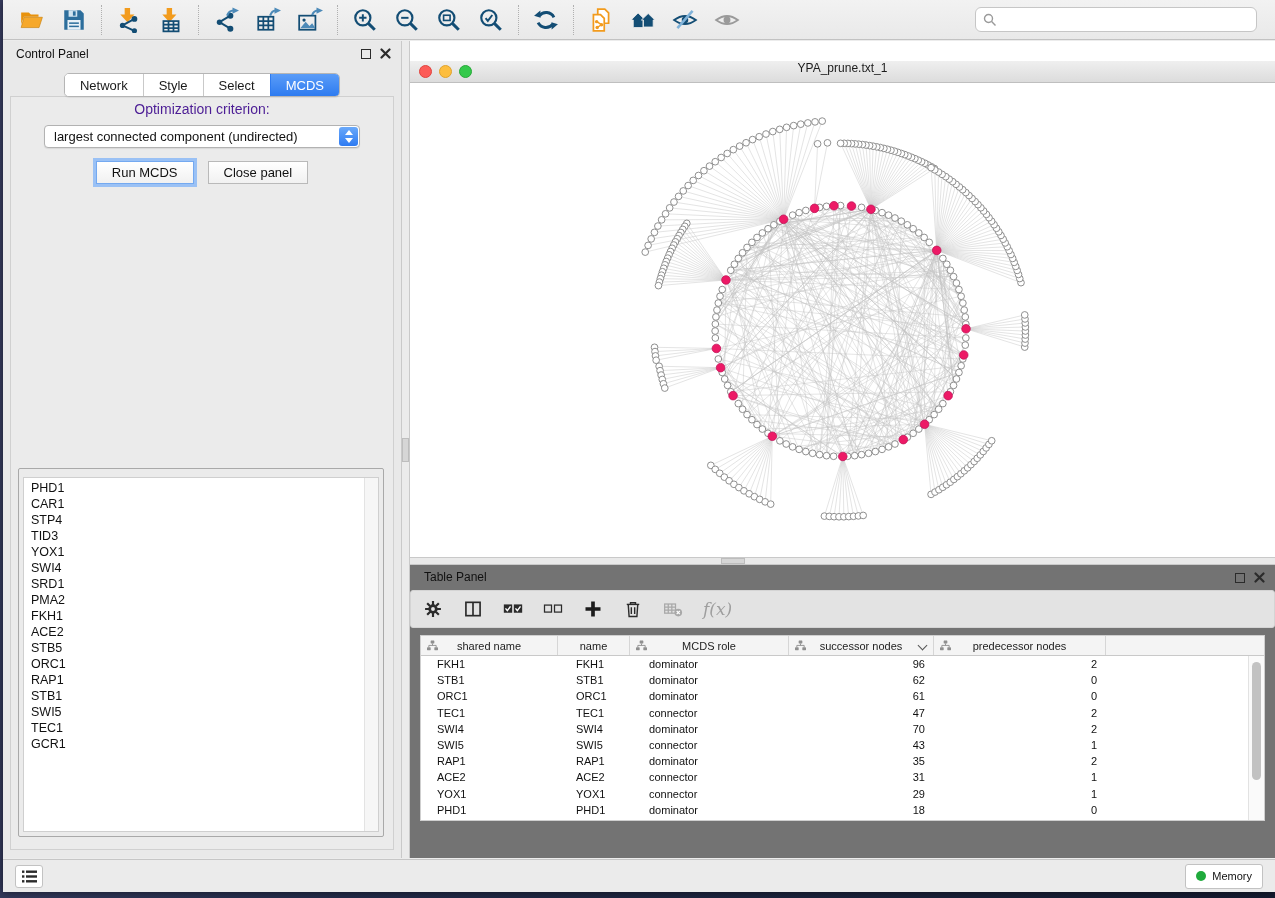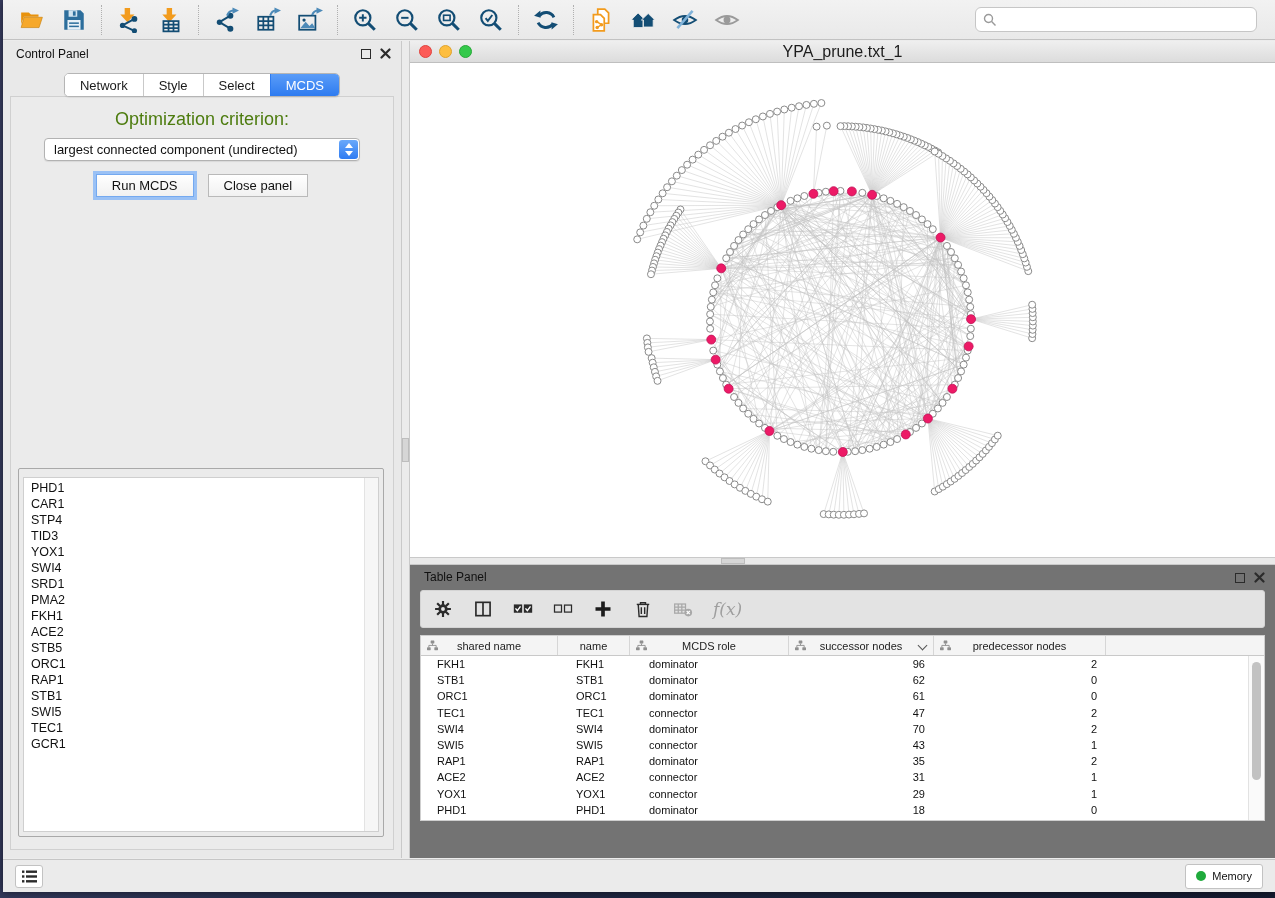--- a/index.html
+++ b/index.html
@@ -31,55 +31,55 @@
   .cp-title{height:26px;display:flex;align-items:center;padding-left:13px;font-size:12px;color:#111;}
   .panel-ctrl{position:absolute;right:10px;top:7px;display:flex;gap:9px;align-items:center;}
   .pc-float{width:10px;height:10px;border:1.6px solid #2b2b2b;box-sizing:border-box;}
   .pc-close{width:11px;height:11px;}
   .cp-tabs{position:absolute;left:0;right:0;top:32px;display:flex;justify-content:center;z-index:2;}
   .seg{display:inline-flex;border:1px solid #b5b5b5;border-radius:5px;background:#fff;overflow:hidden;height:22px;box-shadow:0 1px 1px rgba(0,0,0,.07);}
   .seg-tab{padding:0 15px;font-size:13px;display:flex;align-items:center;border-left:1px solid #c9c9c9;color:#1a1a1a;background:#fff;cursor:default;}
   .seg-tab:first-child{border-left:none;}
   .seg-tab.active{background:linear-gradient(#5a9cf8,#2e7bf0);color:#fff;border-left-color:#2e7bf0;}
   .cp-inner{position:absolute;top:55px;left:7px;right:7px;bottom:8px;border:1px solid #d0d0d0;background:#ebebeb;}
-  .opt-label{margin-top:12px;text-align:center;font-size:18px;color:#4d7c0f;}
+  .opt-label{margin-top:4px;text-align:center;font-size:14px;color:#4c1d95;}
   .dropdown{margin:8px auto 0;width:316px;height:23px;background:#fff;border:1px solid #b2b2b2;border-radius:4px;position:relative;
        font-size:13px;display:flex;align-items:center;padding-left:9px;box-sizing:border-box;color:#111;box-shadow:0 1px 1px rgba(0,0,0,.08);}
   .dd-stepper{position:absolute;right:1px;top:1px;bottom:1px;width:19px;border-radius:3px;
        background:linear-gradient(#6aa9fa,#2e7bf2);display:flex;flex-direction:column;align-items:center;justify-content:center;gap:3px;}
   .dd-up{width:0;height:0;border-left:4px solid transparent;border-right:4px solid transparent;border-bottom:5px solid #fff;}
   .dd-down{width:0;height:0;border-left:4px solid transparent;border-right:4px solid transparent;border-top:5px solid #fff;}
   .btn-row{display:flex;justify-content:center;gap:14px;margin-top:13px;}
   .mac-btn{height:23px;padding:0 15px;background:linear-gradient(#ffffff,#f1f1f1);border:1px solid #b9b9b9;border-radius:0;font-size:13px;color:#111;cursor:default;}
   .mac-btn.focus{box-shadow:0 0 0 3px rgba(110,170,250,.65);border-color:#74a9f0;}
   .groupbox{position:absolute;left:7px;right:9px;top:371px;bottom:12px;border:1px solid #a9a9a9;border-radius:2px;}
   .gb-legend{position:absolute;top:-8px;left:8px;background:#ebebeb;padding:0 4px;font-size:12.5px;color:#a16207;margin-top:30px;}
   .cp-list{position:absolute;top:8px;left:4px;right:4px;bottom:4px;background:#fff;border:1px solid #cfcfcf;overflow:hidden;}
   .cp-list-scroll{position:absolute;top:0;right:0;bottom:0;width:13px;background:#f6f6f6;border-left:1px solid #e3e3e3;}
   .list-item{font-size:12.5px;line-height:16px;padding-left:7px;color:#111;}
 
   
   .right-col{flex:1;display:flex;flex-direction:column;min-width:0;}
   .network-frame{height:516px;flex:none;display:flex;flex-direction:column;background:#fff;}
   .net-titlebar{height:21px;flex:none;background:linear-gradient(#efefef,#dcdcdc);border-bottom:1px solid #bfbfbf;
-       position:relative;display:flex;align-items:center;justify-content:center;font-size:16px;color:#1c1c1c;}
+       position:relative;display:flex;align-items:flex-start;justify-content:center;font-size:12px;color:#1c1c1c;margin-top:20px;}
   .traffic{position:absolute;left:9px;top:4px;display:flex;gap:7px;}
   .light{width:13px;height:13px;border-radius:50%;box-sizing:border-box;}
   .light.red{background:#fc5b57;border:1px solid #e0433e;}
   .light.yellow{background:#fdbe3f;border:1px solid #e0a32c;}
   .light.green{background:#34c94b;border:1px solid #27a838;}
   .net-canvas{flex:1;position:relative;background:#fff;}
   .net-canvas svg{position:absolute;inset:0;width:100%;height:100%;}
   .h-divider{height:6px;flex:none;background:#e9e9e9;border-top:1px solid #c9c9c9;border-bottom:1px solid #c9c9c9;position:relative;}
   .h-divider .grip{position:absolute;left:36%;top:0;bottom:0;width:24px;background:#d6d6d6;border:1px solid #bdbdbd;box-sizing:border-box;}
 
   
   .table-panel{flex:1;background:#737373;position:relative;display:flex;flex-direction:column;min-height:0;}
   .tp-header{height:24px;flex:none;display:flex;align-items:center;padding-left:14px;font-size:12px;color:#111;position:relative;}
-  .tp-toolbar{height:38px;flex:none;margin:1px 10px 0;background:#e3e3e3;border:1px solid #d4d4d4;border-radius:3px;
+  .tp-toolbar{height:38px;flex:none;margin:1px 0 0;background:#e3e3e3;border:1px solid #d4d4d4;border-radius:3px;
        display:flex;align-items:center;padding:0 12px;gap:20px;box-sizing:border-box;}
   .tt-btn{background:none;border:none;padding:0;display:flex;align-items:center;cursor:default;}
   .tt-btn svg{width:20px;height:20px;}
   .fx{font-family:"DejaVu Serif","Liberation Serif",serif;font-style:italic;color:#9e9e9e;font-size:17px;}
   .table-wrap{margin:7px 10px 0;background:#fff;border:1px solid #cfcfcf;position:relative;height:186px;flex:none;box-sizing:border-box;}
   .t-header{height:20px;background:#f4f4f4;border-bottom:1px solid #c9c9c9;display:flex;font-size:11px;color:#222;box-sizing:border-box;}
   .th-cell{position:relative;border-right:1px solid #d6d6d6;display:flex;align-items:center;justify-content:center;flex:none;box-sizing:border-box;}
   .th-cell.filler{flex:1;border-right:none;}
   .th-icon{position:absolute;left:6px;top:4px;width:11px;height:11px;}
   .sort-chev{position:absolute;right:7px;top:6px;width:6px;height:6px;border-right:1.4px solid #555;border-bottom:1.4px solid #555;transform:rotate(45deg);}

